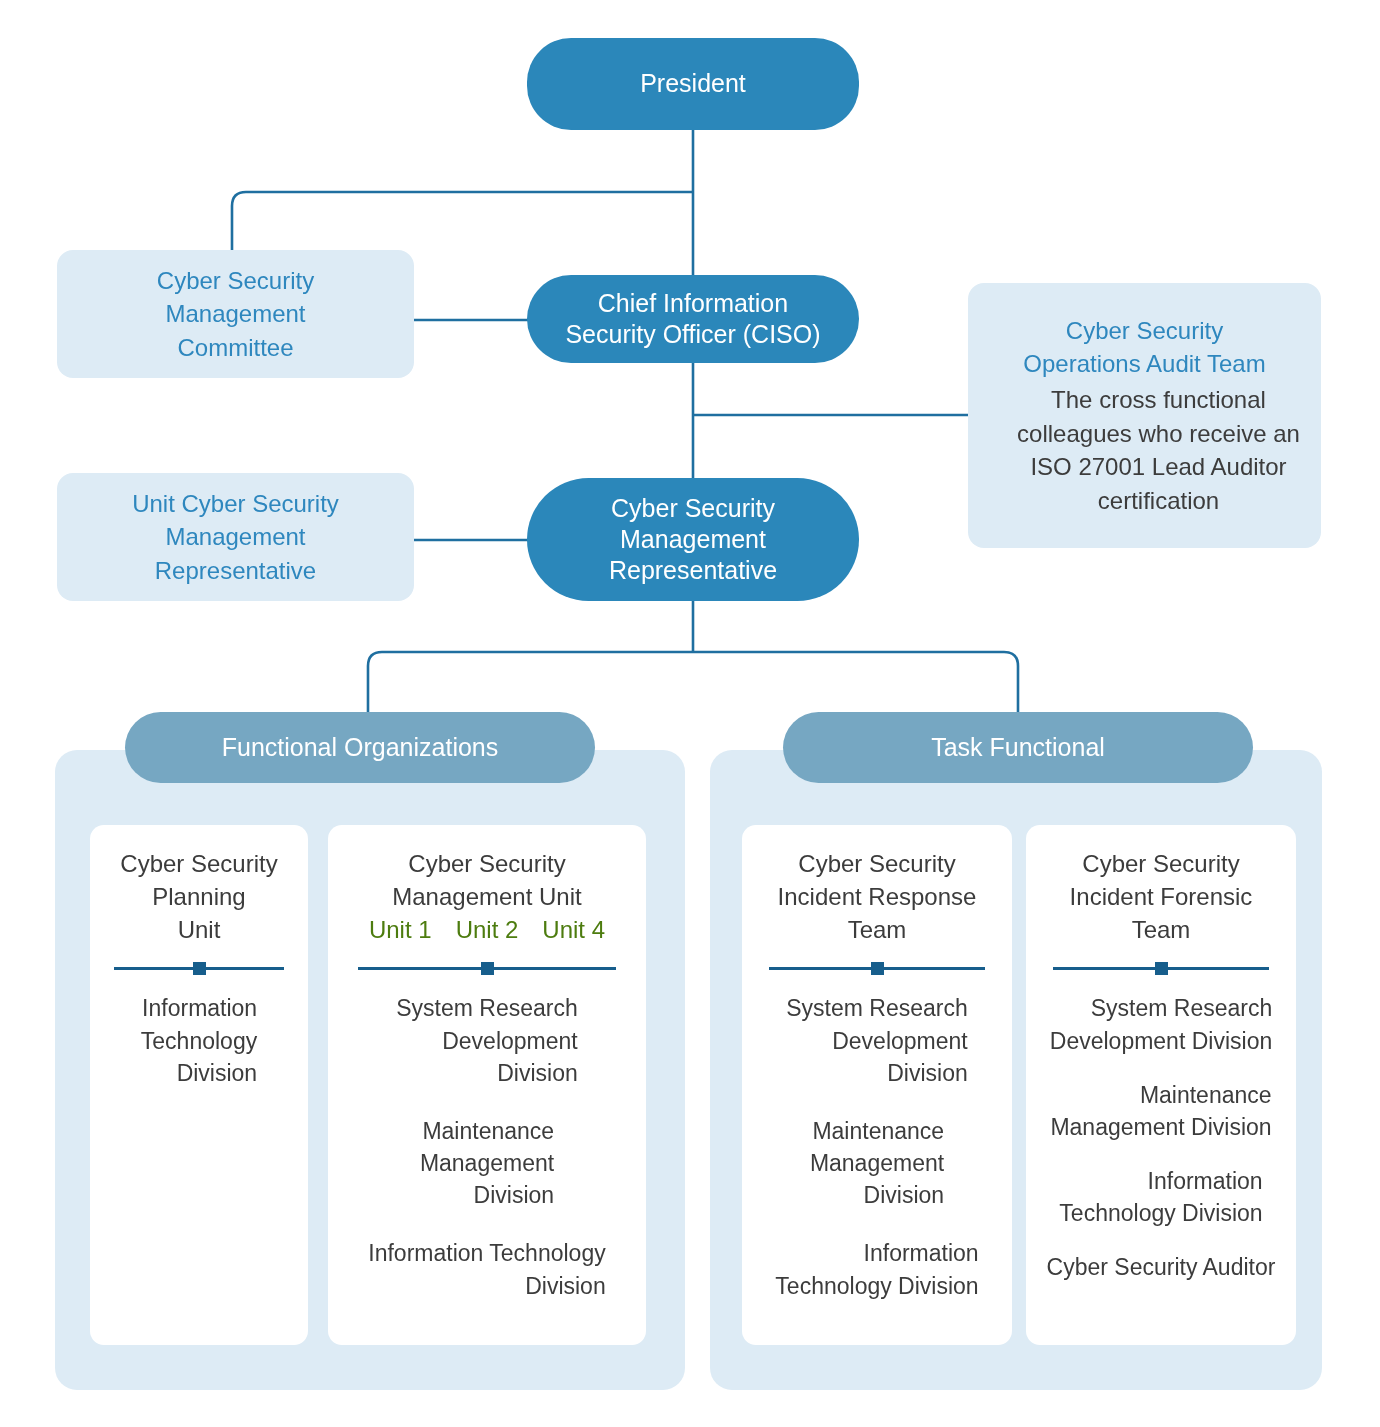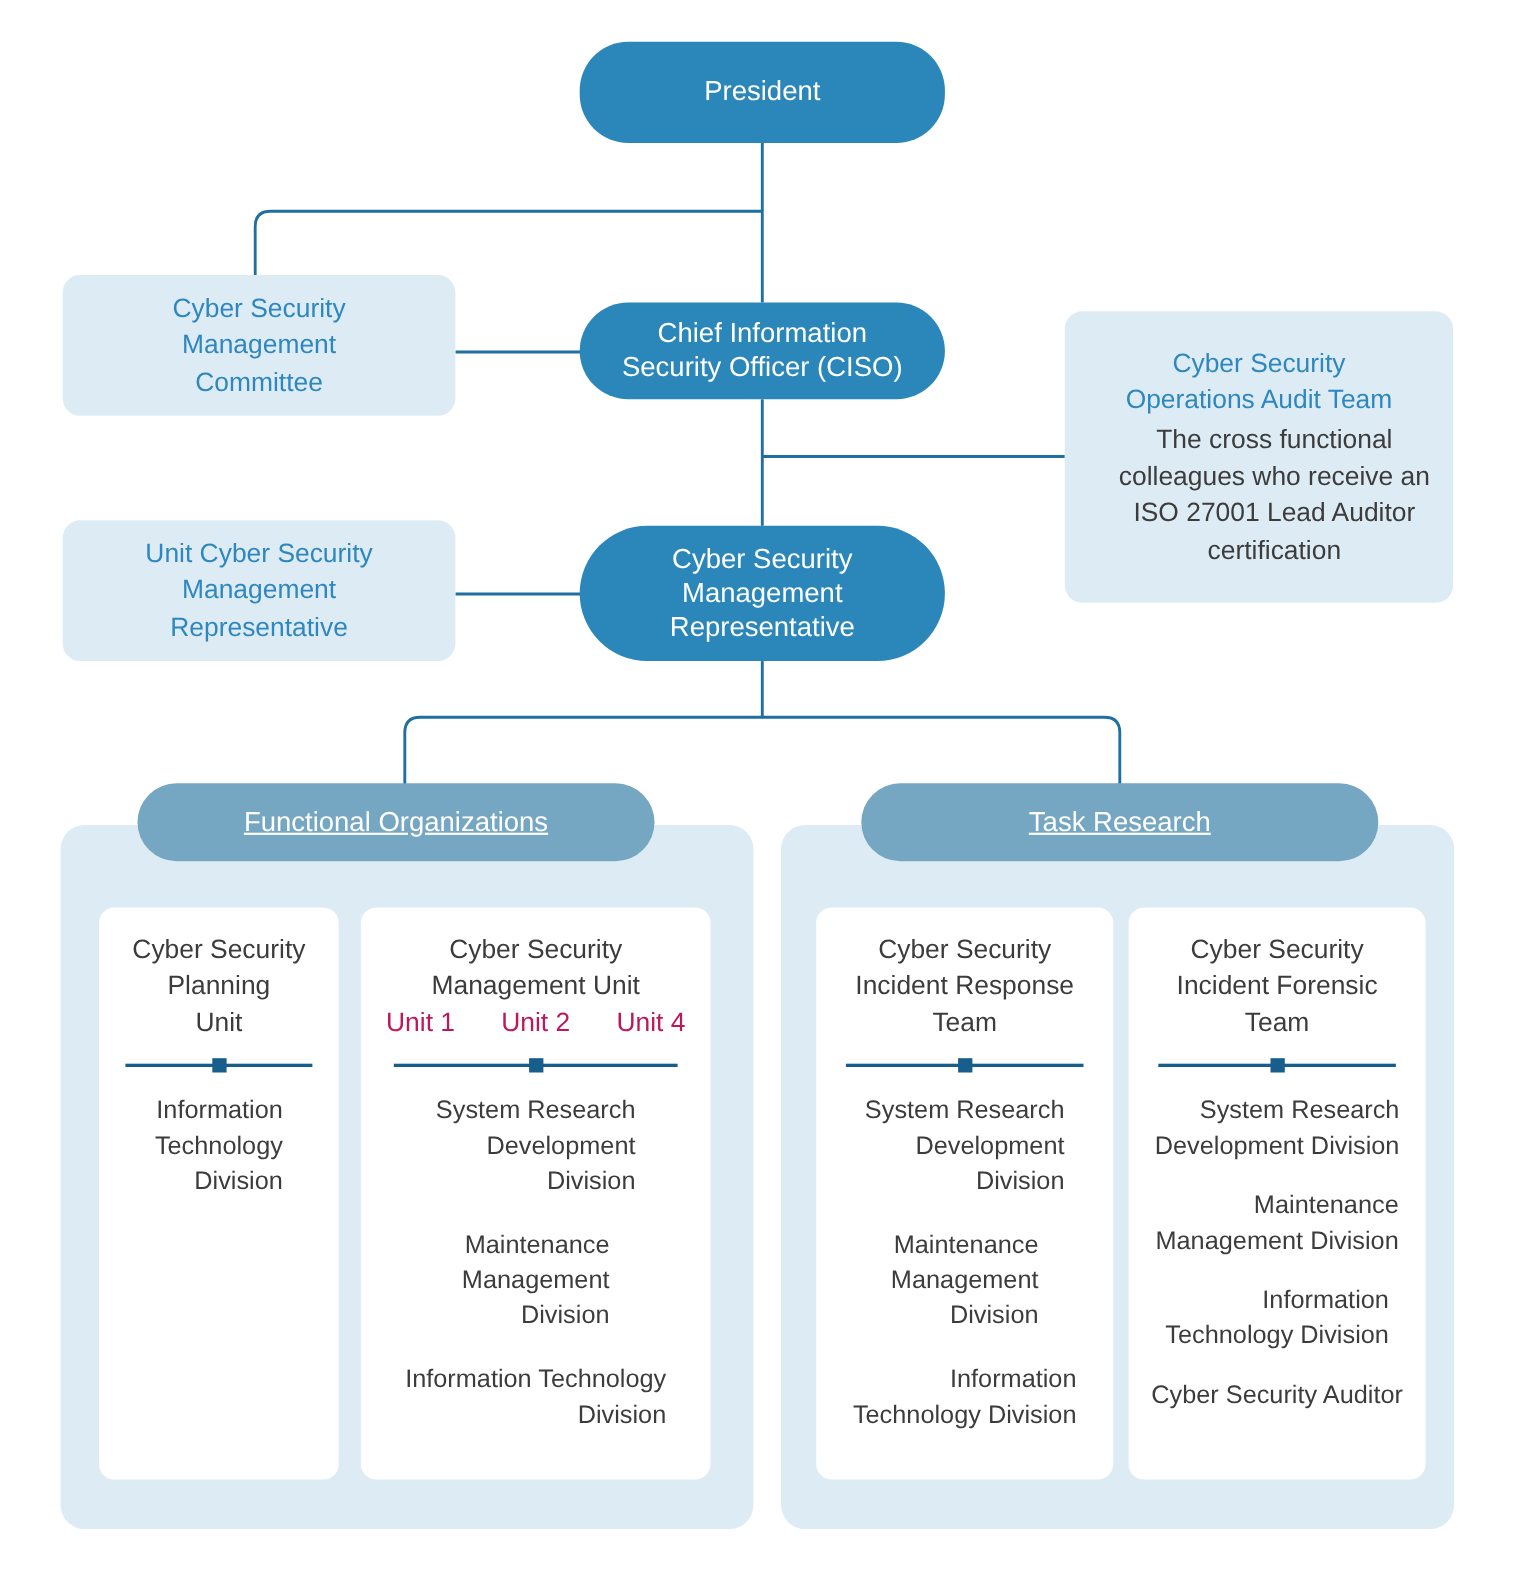--- a/index.html
+++ b/index.html
@@ -42,21 +42,20 @@
     border-radius: 44px;
     font-size: 25px;
     z-index: 5;
   }
   .pill-header {
     background: #76A7C2;
     color: #ffffff;
     border-radius: 40px;
     font-size: 25px;
     z-index: 6;
-    text-decoration: underline;
   }
   .soft-box {
     position: absolute;
     display: flex;
     flex-direction: column;
     align-items: center;
     justify-content: center;
     text-align: center;
     box-sizing: border-box;
     background: #DDEBF5;
@@ -93,26 +92,26 @@
     align-items: center;
   }
   .card-title {
     color: #3C3C3C;
     font-size: 24px;
     line-height: 1.38;
     text-align: center;
     white-space: pre-line;
   }
   .card-units {
-    color: #be185d;
+    color: #4d7c0f;
     font-size: 24px;
     line-height: 1.38;
     text-align: center;
     display: flex;
-    gap: 42px;
+    gap: 24px;
     justify-content: center;
     align-items: center;
   }
   .divider {
     position: relative;
     width: 88%;
     height: 16px;
     margin: 14px 0 16px 0;
     display: flex;
     align-items: center;
@@ -247,21 +246,21 @@
 Management
 Division</div>
       <div class="card-item">Information Technology
 Division</div>
     </div>
   </div>
 
   <div class="panel" style="left:710px; top:750px; width:612px; height:640px;"></div>
 
   <div class="pill pill-header" style="left:783px; top:712px; width:470px; height:71px;">
-    <span>Task Research</span>
+    <span>Task Functional</span>
   </div>
 
   <div class="card" style="left:742px; top:825px; width:270px; height:520px;">
     <div class="card-title">Cyber Security
 Incident Response
 Team</div>
     <div class="divider">
       <div class="line"></div>
       <div class="sq"></div>
     </div>

